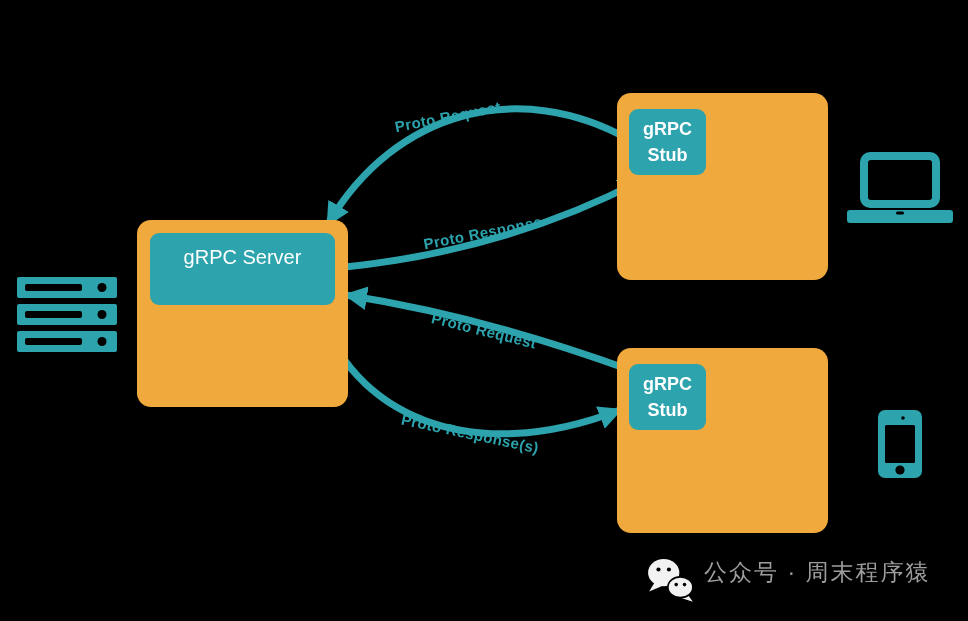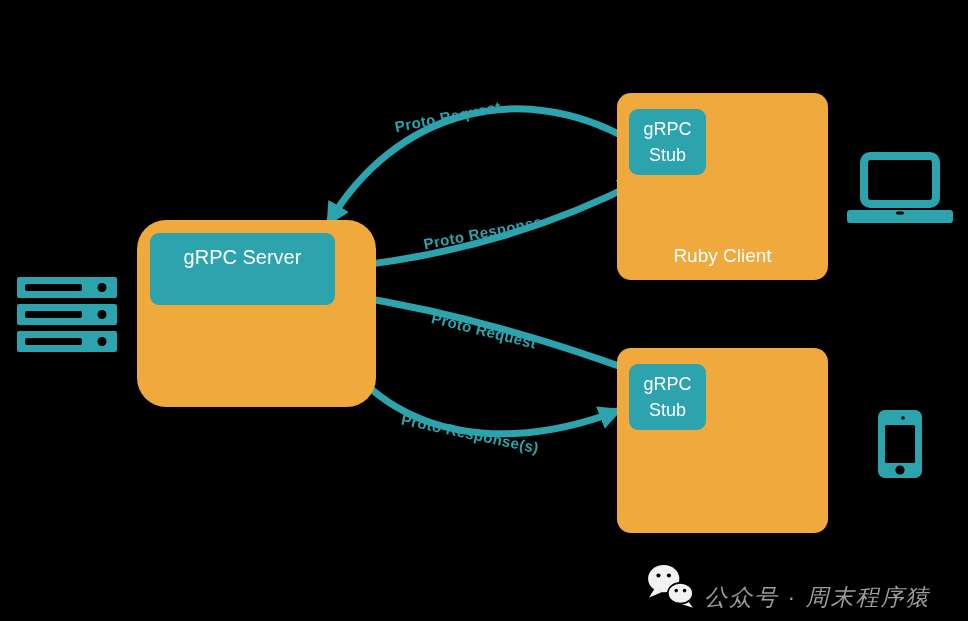--- a/index.html
+++ b/index.html
@@ -14,47 +14,47 @@
     background:var(--bg,#000);
   }
   .arrow-layer{position:absolute;left:0;top:0;width:968px;height:621px;}
   .arrow{fill:none;stroke:var(--teal,#2CA3AD);stroke-width:7;stroke-linecap:round;}
   .arrow-head{fill:var(--teal,#2CA3AD);}
   .arrow-label{
     fill:var(--teal,#2CA3AD);font-size:15px;font-weight:bold;
     letter-spacing:.4px;text-anchor:middle;font-family:"Liberation Sans",sans-serif;
   }
   .box{position:absolute;background:var(--orange,#EFA93C);border-radius:14px;}
-  .box-cpp{left:137px;top:220px;width:239px;height:187px;border-radius:29px;}
+  .box-cpp{left:137px;top:220px;width:211px;height:187px;}
   .box-ruby{left:617px;top:93px;width:211px;height:187px;}
   .box-android{left:617px;top:348px;width:211px;height:185px;}
   .inner{
     position:absolute;background:var(--teal,#2CA3AD);border-radius:9px;
     color:var(--white_text,#fff);display:flex;justify-content:center;
   }
   .inner-server{
     left:13px;top:13px;width:185px;height:72px;
     padding-top:13px;font-size:20px;font-weight:500;
   }
   .inner-stub{
     left:12px;top:16px;width:77px;height:66px;
-    align-items:center;text-align:center;font-size:18px;font-weight:400;
+    align-items:center;text-align:center;font-size:18px;font-weight:700;
     line-height:1.45;padding:0 6px;
   }
   .box-title{
     position:absolute;left:0;right:0;bottom:13px;text-align:center;
     color:var(--white_text,#fff);font-size:19px;font-weight:500;
   }
   .icon{position:absolute;}
   .icon-server{left:17px;top:277px;}
   .icon-laptop{left:847px;top:152px;}
   .icon-phone{left:878px;top:410px;}
   .watermark{
     position:absolute;left:646px;top:557px;height:56px;
-    display:flex;align-items:flex-end;gap:8px;font-style:italic;
+    display:flex;align-items:flex-start;gap:8px;
   }
   .watermark-text{
     color:var(--watermark_gray,#9D9D9D);font-size:23px;letter-spacing:2px;
     font-family:"Liberation Sans",sans-serif;
   }
 </style>
 </head>
 <body>
 
 <div class="stage">
@@ -79,21 +79,20 @@
   <div class="box box-cpp">
     <div class="inner inner-server">
       <span>gRPC Server</span>
     </div>
   </div>
 
   <div class="box box-ruby">
     <div class="inner inner-stub">
       <span>gRPC Stub</span>
     </div>
-    <div class="box-title">Ruby Client</div>
   </div>
 
   <div class="box box-android">
     <div class="inner inner-stub">
       <span>gRPC Stub</span>
     </div>
   </div>
 
   <svg class="icon icon-server" width="100" height="75" viewBox="0 0 100 75" aria-hidden="true">
     <g>

